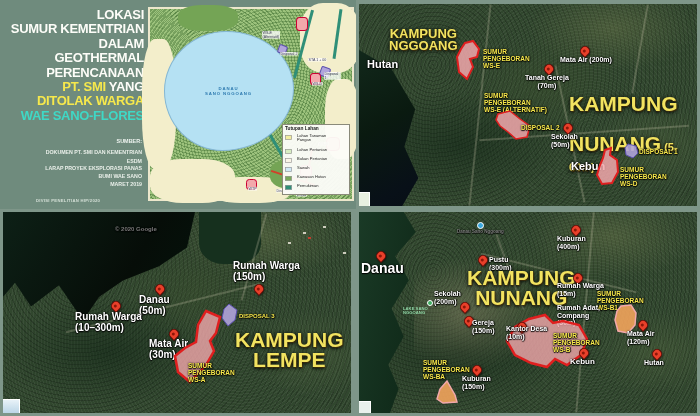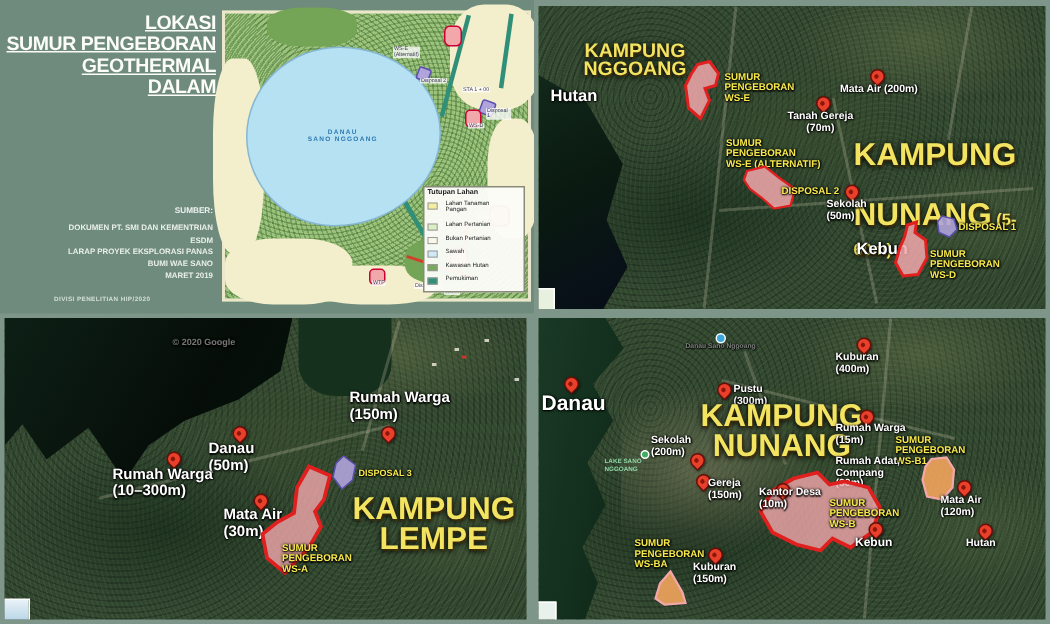--- a/index.html
+++ b/index.html
@@ -29,21 +29,21 @@
   .dist{font-size:11px;font-weight:800;margin-left:3px;}
   .pin{position:absolute;width:8px;height:8px;border-radius:50% 50% 50% 0;
     transform:rotate(-45deg);background:var(--pin_red,#e8402a);
     border:1px solid rgba(90,10,5,.9);box-shadow:0 1px 2px rgba(0,0,0,.5);}
   .pin::after{content:"";position:absolute;left:2px;top:2px;width:3px;height:3px;border-radius:50%;background:#8c1609;}
   .poly{position:absolute;overflow:visible;}
   .cornerbox{position:absolute;border:1px solid #fff;}
   
   .tl{left:0;top:0;width:356px;height:209px;background:var(--panel_green,#6f8b7d);}
   .title-block{position:absolute;left:2px;top:8px;width:142px;text-align:right;
-    font-weight:800;font-size:13px;line-height:14.4px;letter-spacing:-.3px;color:#fdfdf8;text-decoration:underline;}
+    font-weight:800;font-size:13px;line-height:14.4px;letter-spacing:-.3px;color:#fdfdf8;}
   .title-block .tq{color:var(--title_turquoise,#3fd8c5);}
   .title-block .yy{color:var(--accent_yellow,#f6e84c);}
   .sumber{position:absolute;left:0;top:138px;width:142px;text-align:right;font-size:7px;
     font-weight:700;color:#eef3ef;transform:scale(.78);transform-origin:right top;}
   .src{position:absolute;left:0;top:149px;width:142px;text-align:right;font-size:7px;
     line-height:1.5;font-weight:700;color:#e9efe9;transform:scale(.75);transform-origin:right top;}
   .credit{position:absolute;left:36px;top:198px;font-size:6px;font-weight:700;letter-spacing:.4px;
     color:rgba(235,242,235,.8);transform:scale(.7);transform-origin:left top;}
   
   .landuse{position:absolute;left:148px;top:7px;width:206px;height:194px;border:2px solid #ece7cc;
@@ -89,23 +89,27 @@
   .gmark{color:#8fd6a5;}
 </style>
 </head>
 <body>
 
 <div class="poster">
 
   <section class="q tl">
     <div class="title-block">
       <div>LOKASI</div>
-      <div>SUMUR PENGEBORAN</div>
+      <div>SUMUR KEMENTRIAN</div>
+      <div>DALAM</div>
       <div>GEOTHERMAL</div>
-      <div>DALAM</div>
+      <div>PERENCANAAN</div>
+      <div><span class="yy">PT. SMI</span><span> YANG</span></div>
+      <div class="yy">DITOLAK WARGA</div>
+      <div class="tq">WAE SANO-FLORES</div>
     </div>
     <div class="sumber">SUMBER:</div>
     <div class="src">
       <div>DOKUMEN PT. SMI DAN KEMENTRIAN ESDM</div>
       <div>LARAP PROYEK EKSPLORASI PANAS BUMI WAE SANO</div>
       <div>MARET 2019</div>
     </div>
     <div class="credit">DIVISI PENELITIAN HIP/2020</div>
 
     <div class="landuse">

